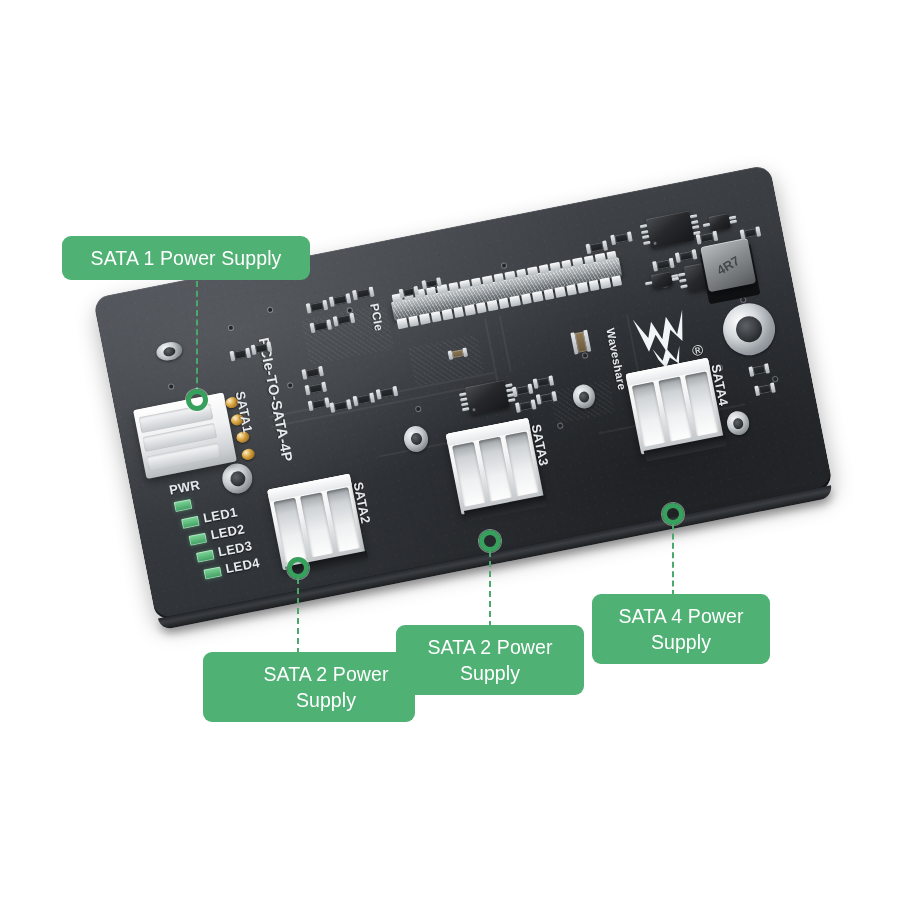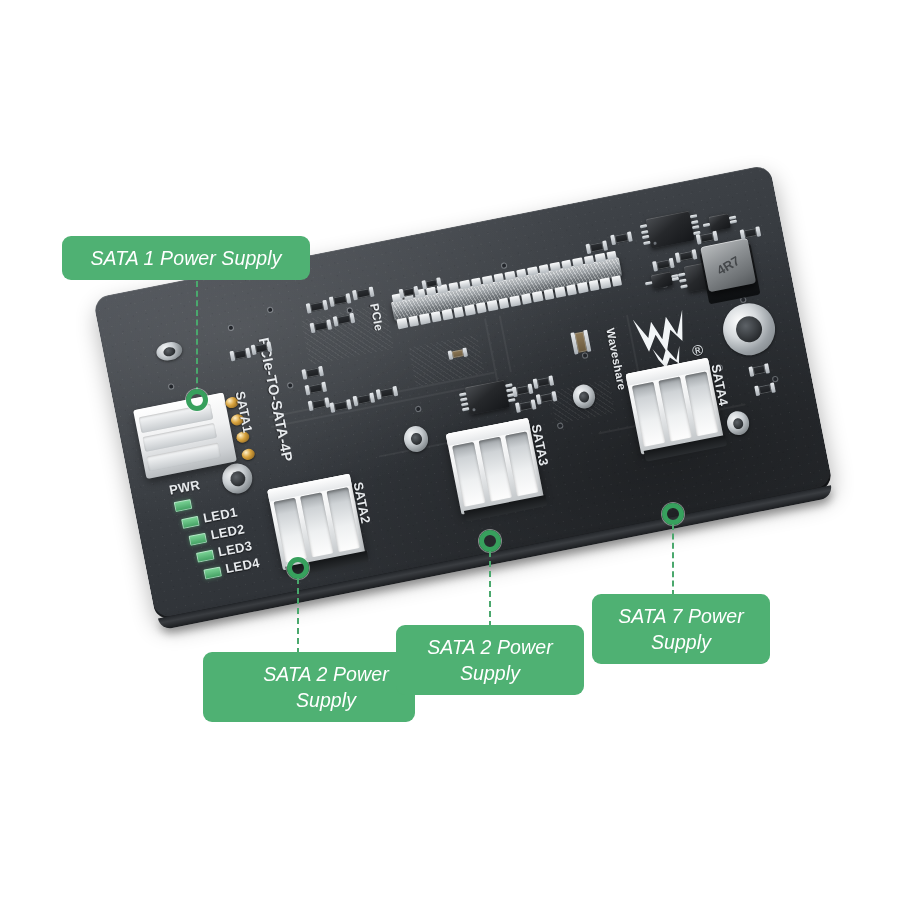--- a/index.html
+++ b/index.html
@@ -207,21 +207,21 @@
     background:linear-gradient(180deg,#f8f9fa,#c7cbce);
     box-shadow:inset 0 1px 2px rgba(0,0,0,.22);
   }
   .pin-gold{
     position:absolute; width:13px; height:11px; border-radius:50% 50% 50% 50%;
     background:radial-gradient(circle at 35% 30%, #fff0c9 0%, #d9a43f 40%, #8d641d 85%);
     box-shadow:0 1px 2px rgba(0,0,0,.5);
   }
 
   
-  .callout-layer{ position:absolute; inset:0;font-style:italic; }
+  .callout-layer{ position:absolute; inset:0; }
   .label{
     position:absolute;
     background:#4fb173;
     color:#ffffff;
     border-radius:9px;
     font-size:19.5px;
     line-height:26px;
     font-weight:400;
     text-align:center;
     padding:9px 14px;
@@ -534,18 +534,18 @@
     <div class="label" style="left:203px;top:652px;width:212px;padding-left:48px;">SATA 2 Power
 Supply</div>
 
     <div class="ring" style="left:479px;top:530px;"></div>
     <div class="dash" style="left:489px;top:551px;height:76px;"></div>
     <div class="label" style="left:396px;top:625px;width:188px;">SATA 2 Power
 Supply</div>
 
     <div class="ring" style="left:662px;top:503px;"></div>
     <div class="dash" style="left:672px;top:524px;height:72px;"></div>
-    <div class="label" style="left:592px;top:594px;width:178px;">SATA 7 Power
+    <div class="label" style="left:592px;top:594px;width:178px;">SATA 4 Power
 Supply</div>
 
   </div>
 
 </div>
 
 </body></html>

